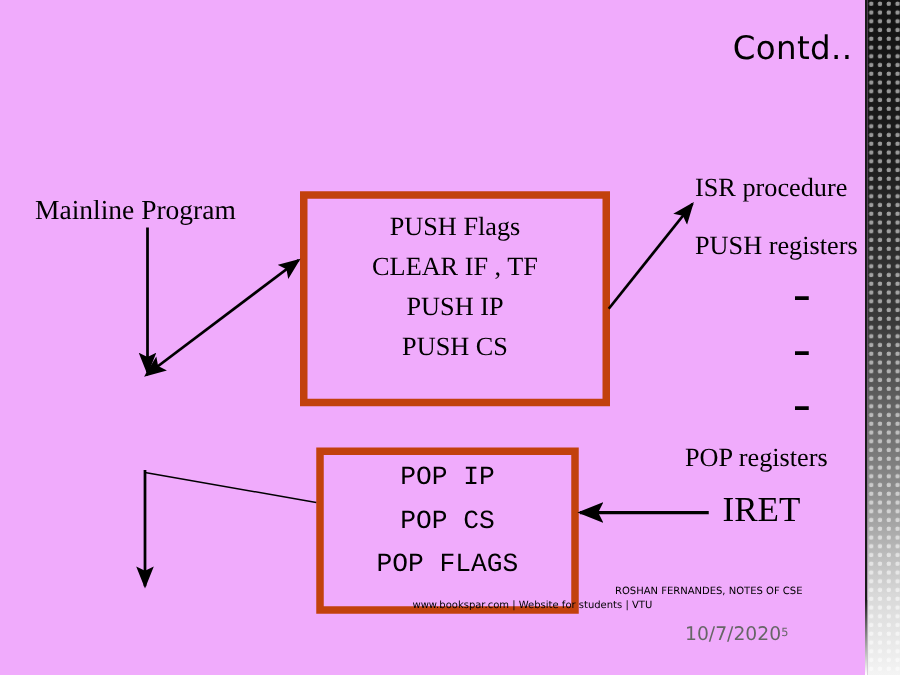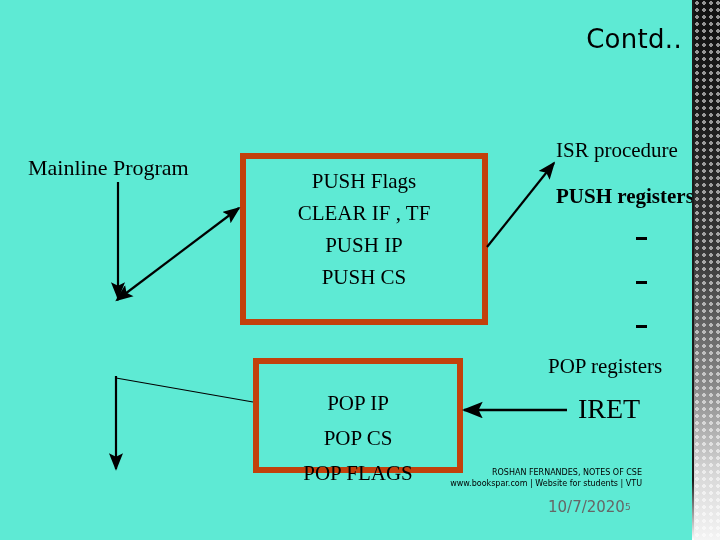--- a/index.html
+++ b/index.html
@@ -4,21 +4,21 @@
 <style>
   html, body {
     margin: 0;
     padding: 0;
     background: #ffffff;
   }
   #slide {
     position: relative;
     width: 720px;
     height: 540px;
-    background: #5eead4;
+    background: #f0abfc;
     overflow: hidden;
     font-family: "Liberation Serif", "DejaVu Serif", serif;
   }
 
   
   .right-strip {
     position: absolute;
     top: 0;
     right: 0;
     width: 26px;
@@ -78,21 +78,20 @@
     left: 556px;
     top: 138px;
     font-size: 21px;
     line-height: 25px;
   }
   .label-push-regs {
     left: 556px;
     top: 184px;
     font-size: 21px;
     line-height: 25px;
-    font-weight: bold;
   }
   .label-pop-regs {
     left: 548px;
     top: 354px;
     font-size: 21px;
     line-height: 25px;
   }
   .label-iret {
     left: 578px;
     top: 396px;
@@ -122,23 +121,24 @@
     top: 153px;
     width: 248px;
     height: 172px;
     font-size: 21px;
     padding-top: 6px;
   }
   .box-isr-return {
     left: 253px;
     top: 358px;
     width: 210px;
-    height: 115px;
-    font-size: 21px;
-    padding-top: 22px;
+    height: 133px;
+    font-size: 21px;
+    padding-top: 1px;
+    font-family: Liberation Mono, monospace;
   }
   .flowbox .row {
     display: block;
     line-height: 32px;
     white-space: nowrap;
   }
   .box-isr-return .row {
     line-height: 35px;
   }
 
@@ -164,21 +164,21 @@
     left: 390px;
     top: 468px;
     width: 252px;
     text-align: right;
     white-space: nowrap;
   }
   .footer-site {
     left: 330px;
     top: 479px;
     width: 312px;
-    text-align: right;
+    text-align: left;
     white-space: nowrap;
   }
   .footer-notes {
     left: 390px;
     top: 489px;
     width: 252px;
     text-align: right;
   }
   .footer-date {
     left: 548px;

